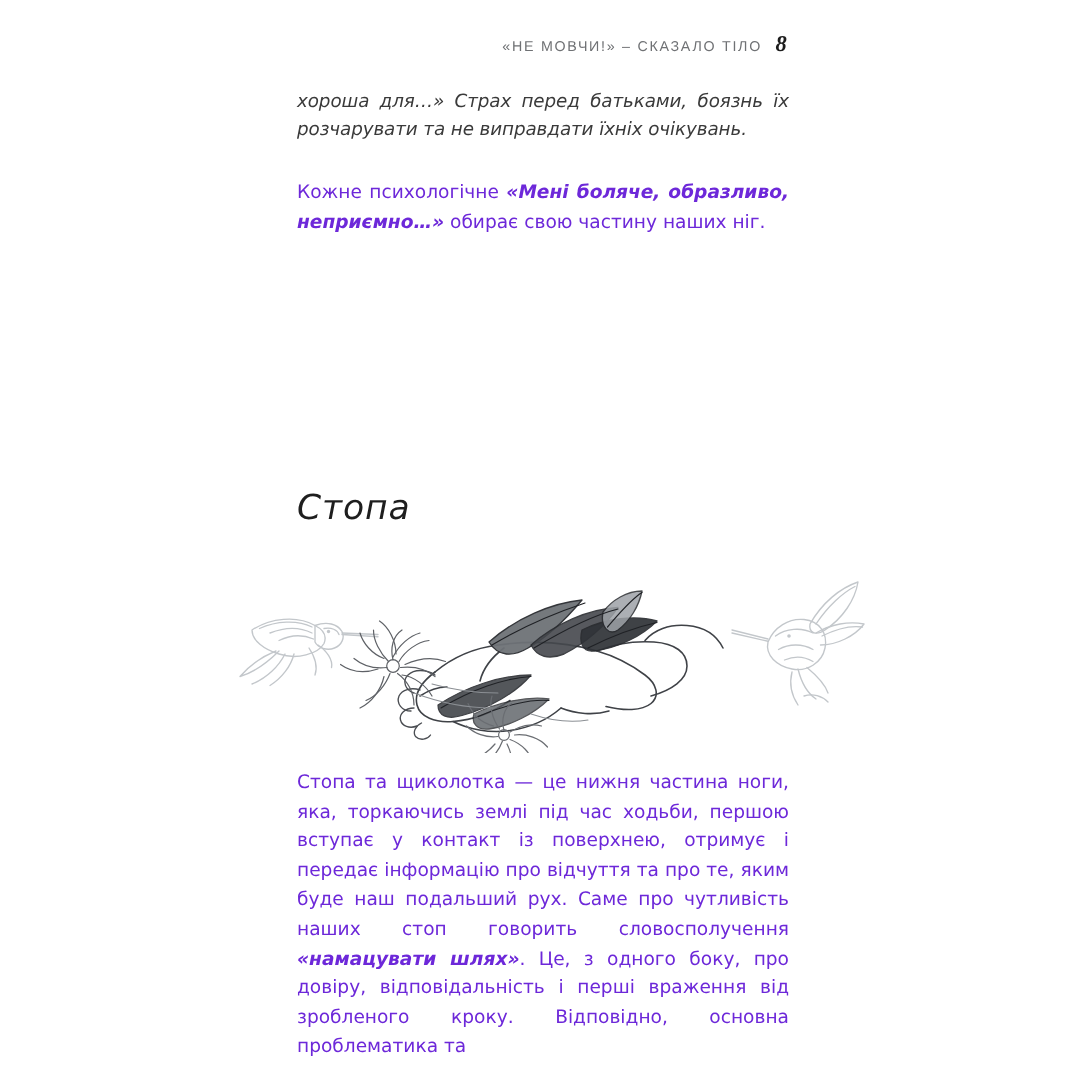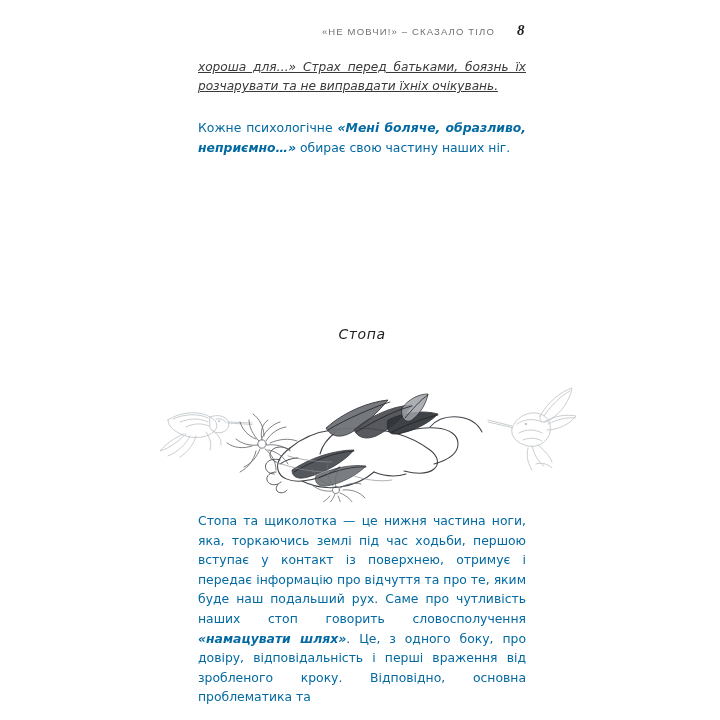--- a/index.html
+++ b/index.html
@@ -25,21 +25,21 @@
 
   
   .running-head {
     position: absolute;
     left: 198px;
     top: 22px;
     width: 327px;
     display: flex;
     align-items: baseline;
     justify-content: flex-end;
-    gap: 22px;
+    gap: 9px;
   }
   .running-head-title {
     font-family: "Liberation Sans", sans-serif;
     font-size: 9.5px;
     letter-spacing: 1.15px;
     color: #6f7174;
     white-space: nowrap;
     text-transform: uppercase;
   }
   .running-head-folio {
@@ -59,32 +59,31 @@
     width: 328px;
   }
 
   p.body-par {
     margin: 0;
     font-family: "DejaVu Sans", sans-serif;
     font-size: 12.4px;
     line-height: 19.6px;
     text-align: justify;
     text-indent: 0;
-    color: #0369a1;
+    color: #6d28d9;
     hyphens: manual;
   }
 
   .italic-block p.body-par {
     font-style: italic;
     font-family: "DejaVu Sans", sans-serif;
     font-size: 12.2px;
     line-height: 19.2px;
     color: #3a3a3a;
     letter-spacing: -0.05px;
-    text-decoration: underline;
   }
   .italic-block {
     margin-bottom: 0;
   }
   .indent {
     text-indent: 17px;
   }
 
   .gap-after-intro { height: 22px; }
 
@@ -92,24 +91,23 @@
     font-weight: 700;
     font-style: italic;
   }
 
   
   .section-heading {
     position: absolute;
     left: 198px;
     top: 326px;
     width: 328px;
-    text-align: center;
-    font-family: "DejaVu Sans", sans-serif;
-    font-style: italic;
-    font-size: 14px;
+    font-family: "DejaVu Sans", sans-serif;
+    font-style: italic;
+    font-size: 23px;
     letter-spacing: 0.6px;
     color: #1e1e1e;
   }
 
   
   .illustration {
     position: absolute;
     left: 140px;
     top: 372px;
     width: 440px;

